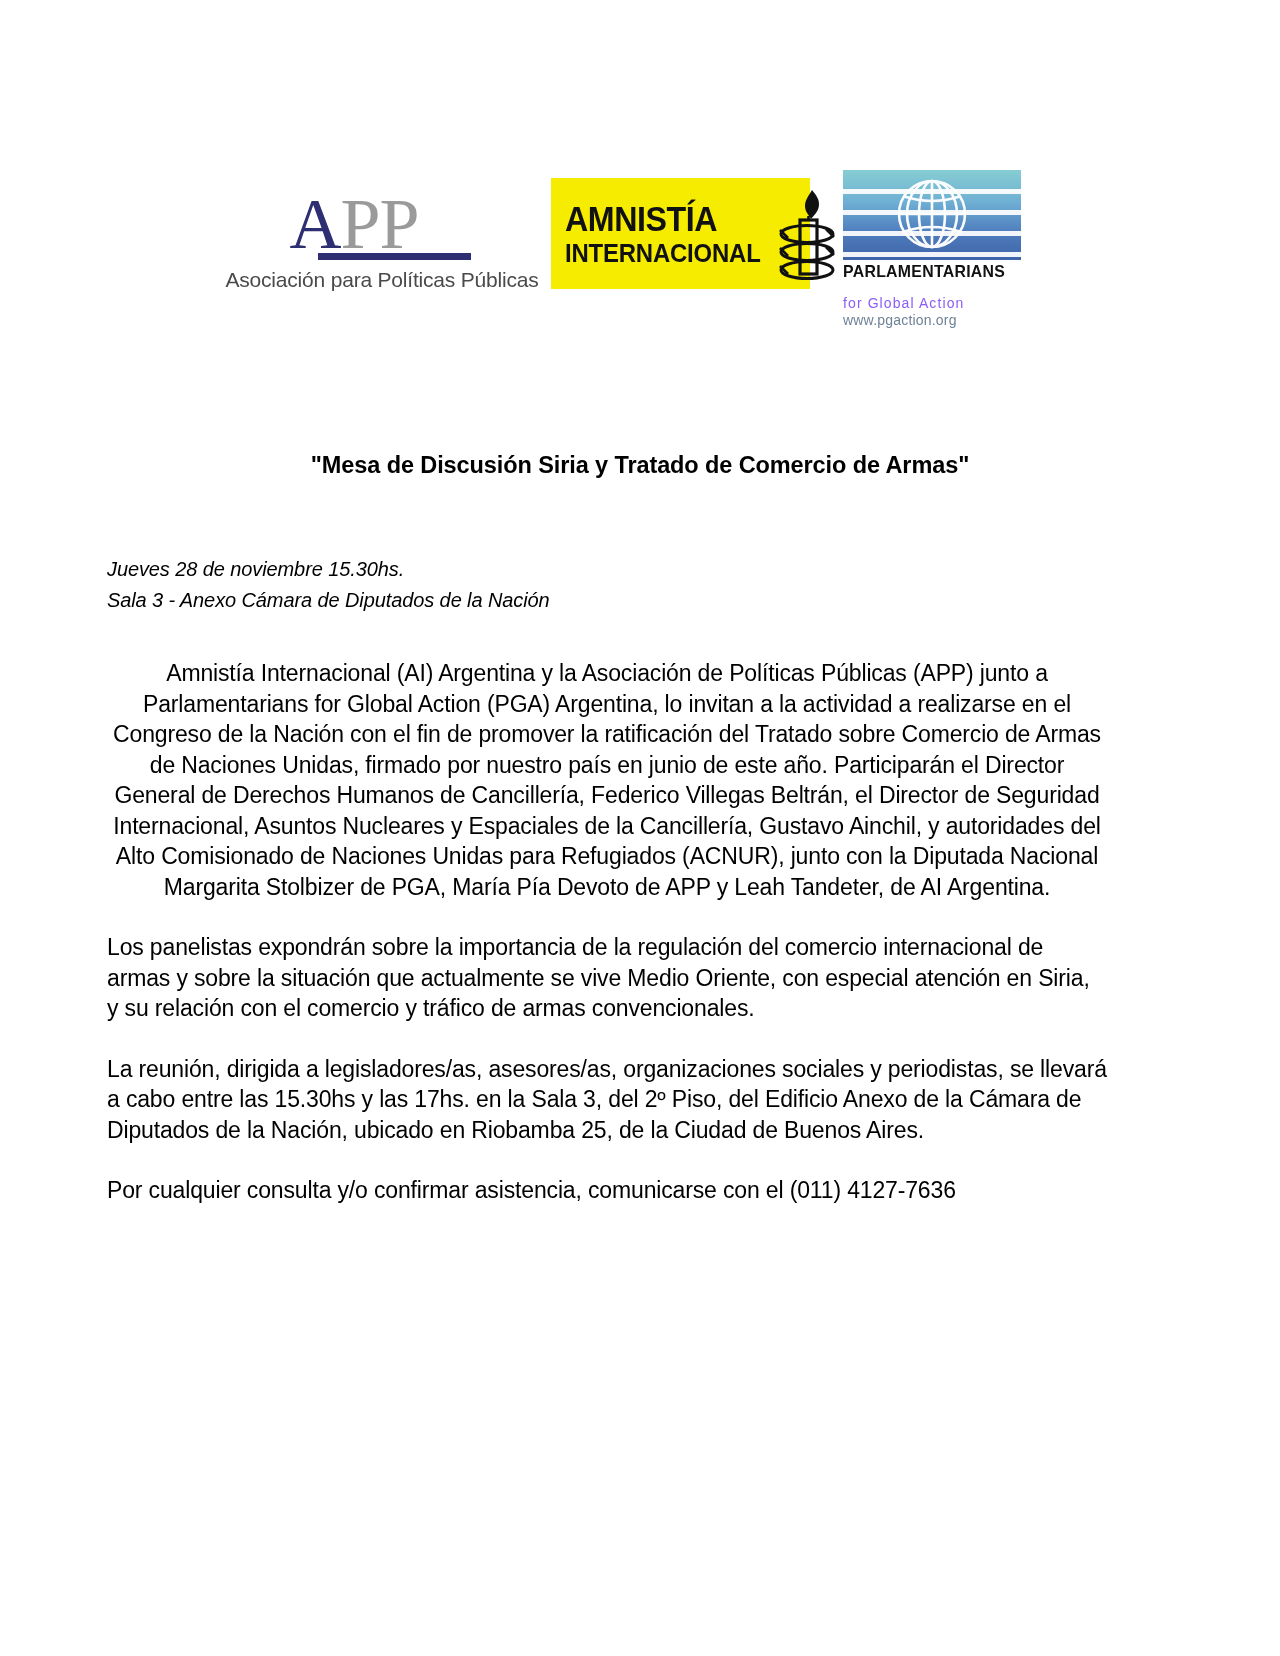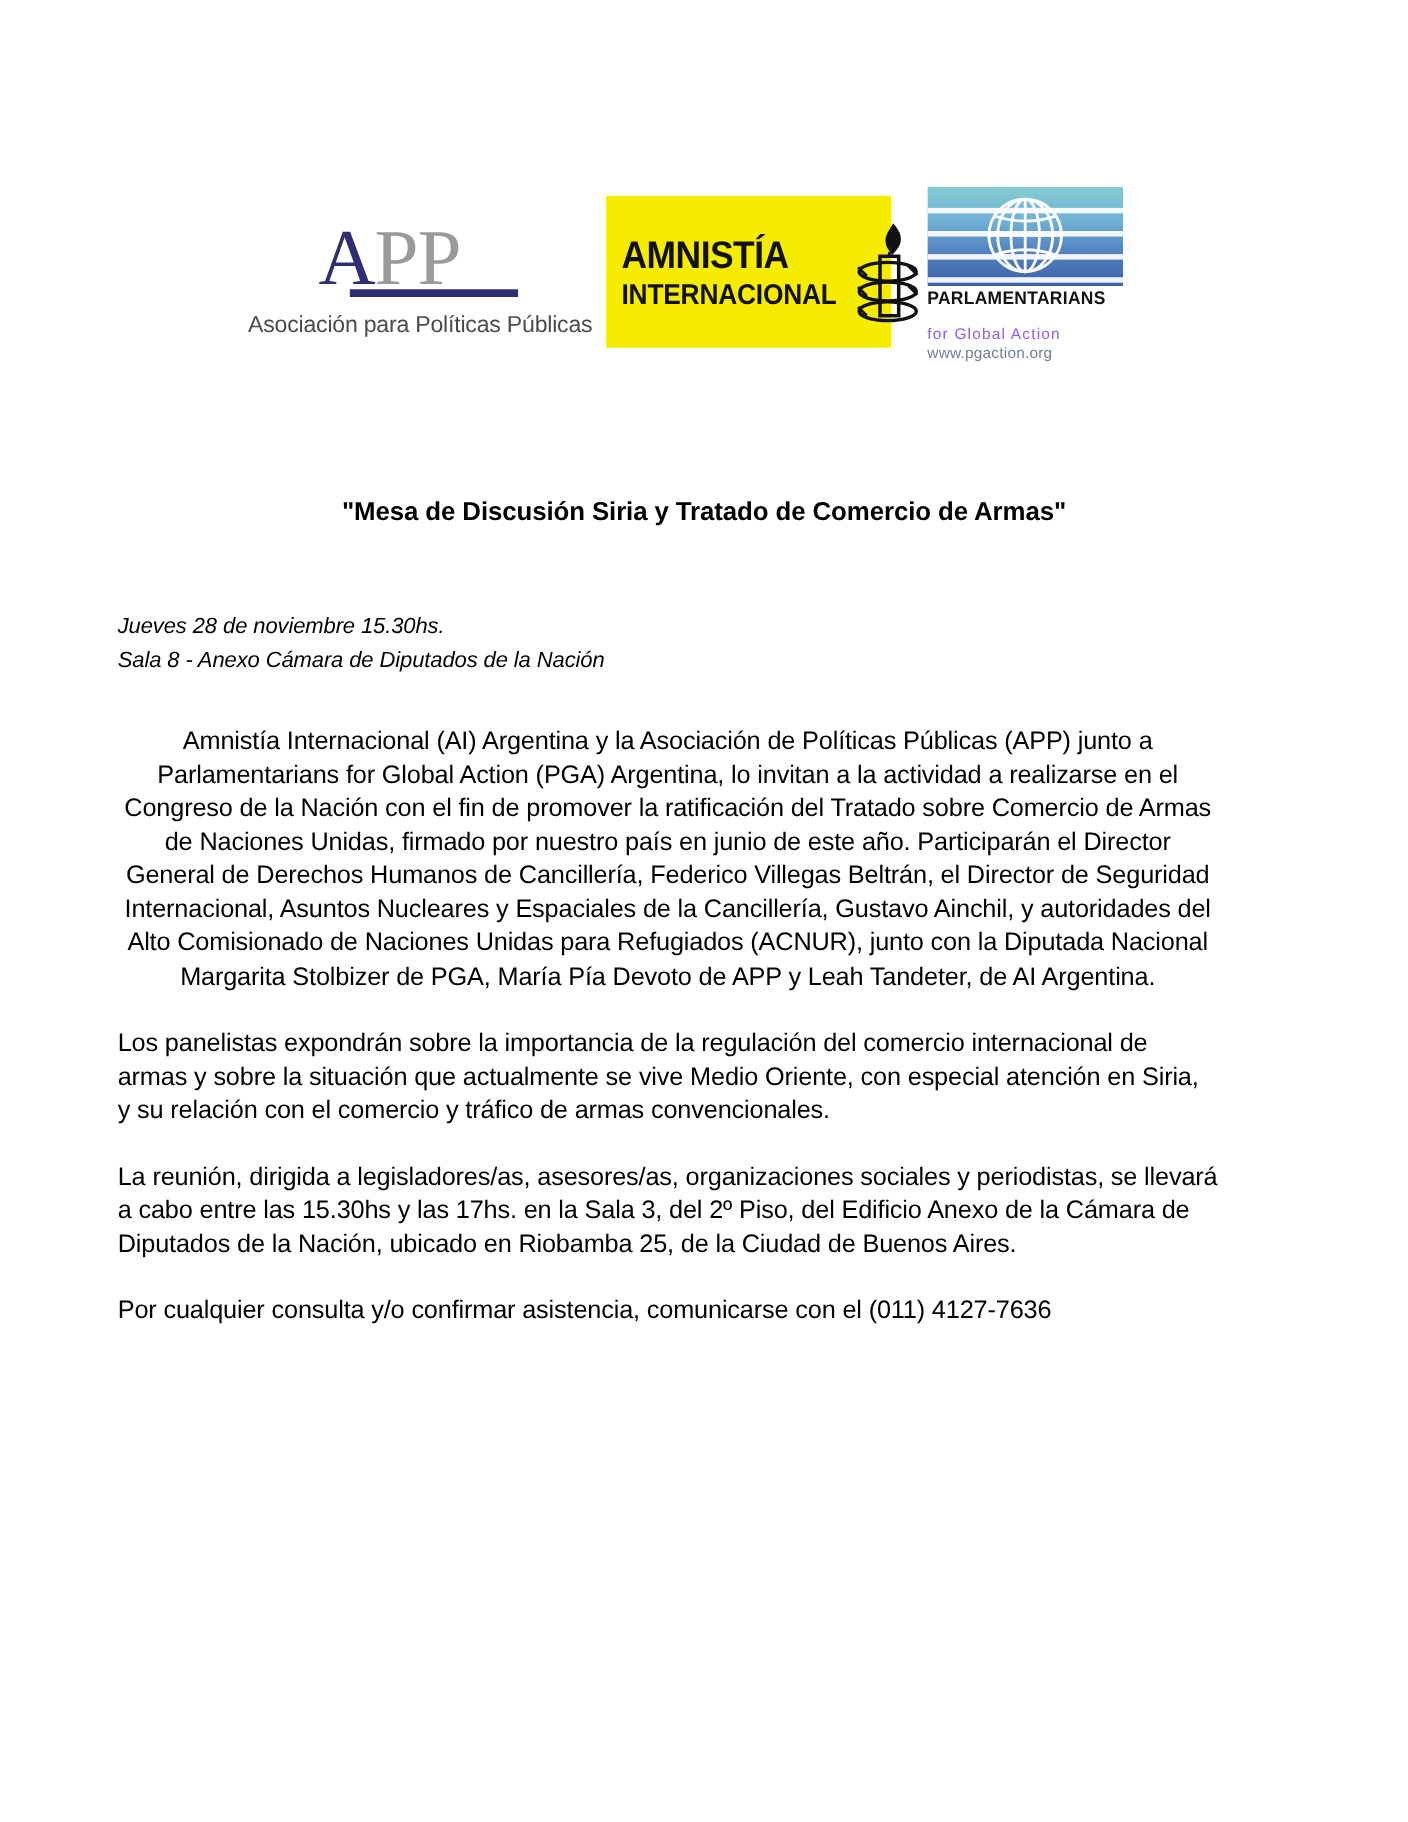--- a/index.html
+++ b/index.html
@@ -37,21 +37,21 @@
     position: absolute;
     left: 222px;
     top: 30px;
     width: 320px;
     text-align: center;
   }
   .app-mark {
     position: relative;
     height: 74px;
     width: 185px;
-    margin: 10px auto;
+    margin: 0 auto;
   }
   .app-letters {
     font-family: "Liberation Serif", serif;
     font-size: 72px;
     line-height: 72px;
     letter-spacing: -1px;
     font-weight: 400;
     position: absolute;
     left: 0;
     top: -2px;
@@ -81,21 +81,21 @@
     letter-spacing: -0.2px;
     text-align: center;
   }
 
   
   .ai-logo {
     position: absolute;
     left: 551px;
     top: 18px;
     width: 259px;
-    height: 138px;
+    height: 111px;
     background: #f5ec00;
     display: flex;
     align-items: center;
     padding: 0 14px;
     box-sizing: border-box;
   }
   .ai-text {
     flex: 1;
     line-height: 1.0;
   }
@@ -277,21 +277,21 @@
       <div class="pga-sub2">for Global Action</div>
       <div class="pga-sub3">www.pgaction.org</div>
     </div>
 
   </div>
 
   <div class="doc-title">"Mesa de Discusión Siria y Tratado de Comercio de Armas"</div>
 
   <div class="content">
     <div class="meta-line">Jueves 28 de noviembre 15.30hs.</div>
-    <div class="meta-line">Sala 8 - Anexo Cámara de Diputados de la Nación</div>
+    <div class="meta-line">Sala 3 - Anexo Cámara de Diputados de la Nación</div>
 
     <p class="para first">Amnistía Internacional (AI) Argentina y la Asociación de Políticas Públicas (APP) junto a Parlamentarians for Global Action (PGA) Argentina, lo invitan a la actividad a realizarse en el Congreso de la Nación con el fin de promover la ratificación del Tratado sobre Comercio de Armas de Naciones Unidas, firmado por nuestro país en junio de este año. Participarán el Director General de Derechos Humanos de Cancillería, Federico Villegas Beltrán, el Director de Seguridad Internacional, Asuntos Nucleares y Espaciales de la Cancillería, Gustavo Ainchil, y autoridades del Alto Comisionado de Naciones Unidas para Refugiados (ACNUR), junto con la Diputada Nacional Margarita Stolbizer de PGA, María Pía Devoto de APP y Leah Tandeter, de AI Argentina.</p>
     <p class="para">Los panelistas expondrán sobre la importancia de la regulación del comercio internacional de armas y sobre la situación que actualmente se vive Medio Oriente, con especial atención en Siria, y su relación con el comercio y tráfico de armas convencionales.</p>
     <p class="para">La reunión, dirigida a legisladores/as, asesores/as, organizaciones sociales y periodistas, se llevará a cabo entre las 15.30hs y las 17hs. en la Sala 3, del 2º Piso, del Edificio Anexo de la Cámara de Diputados de la Nación, ubicado en Riobamba 25, de la Ciudad de Buenos Aires.</p>
     <p class="para">Por cualquier consulta y/o confirmar asistencia, comunicarse con el (011) 4127-7636</p>
   </div>
 
 </div>
 
 </body></html>

